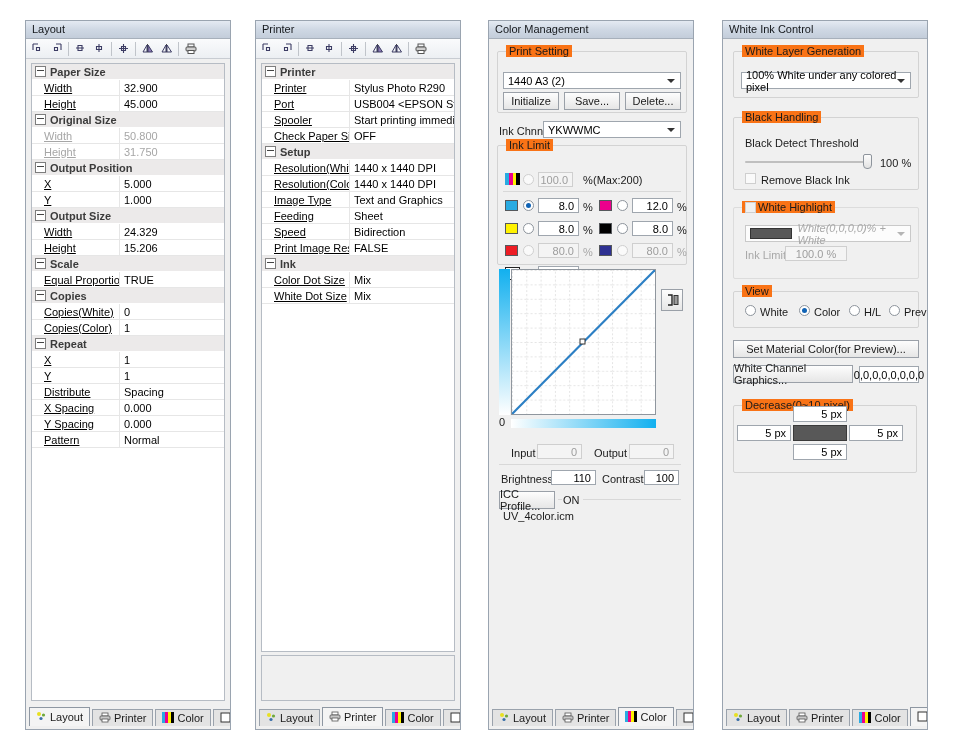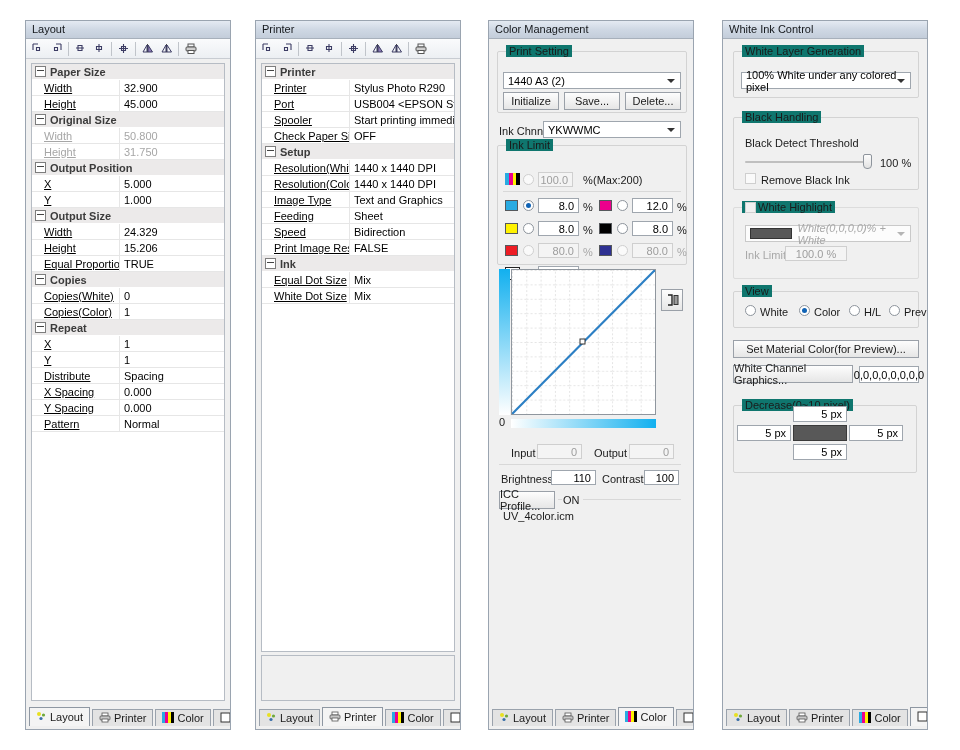--- a/index.html
+++ b/index.html
@@ -52,21 +52,21 @@
   
   .tabbar{position:absolute;left:3px;right:3px;bottom:3px;height:19px;
     display:flex;align-items:flex-end;gap:2px;}
   .tab{height:17px;display:flex;align-items:center;gap:3px;padding:0 6px;
     border:1px solid #9aa2ac;border-bottom:none;background:#e3e3e3;
     font-size:11px;color:#1a1a1a;box-sizing:border-box;}
   .tab.active{height:19px;background:#f4f4f4;border-color:#8e97a2;}
 
   
   .gb{position:absolute;border:1px solid #d3d3d3;border-radius:2px;box-sizing:border-box;}
-  .gb-title{position:absolute;top:-7px;left:8px;background:#0f766e;padding:0 3px;font-size:11px;color:#1a1a1a;}
+  .gb-title{position:absolute;top:-7px;left:8px;background:#f97316;padding:0 3px;font-size:11px;color:#1a1a1a;}
   .lbl{position:absolute;font-size:11px;color:#1a1a1a;}
   .lbl.dim{color:#a8a8a8;}
 
   
   .combo{position:absolute;height:17px;background:#fff;border:1px solid #9fa6ae;
     box-sizing:border-box;display:flex;align-items:center;font-size:11px;padding-left:4px;}
   .combo .arrow{position:absolute;right:2px;top:0;bottom:0;width:14px;
     display:flex;align-items:center;justify-content:center;}
   .combo .arrow:after{content:"";border-left:4px solid transparent;border-right:4px solid transparent;
     border-top:4px solid #333;}
@@ -214,20 +214,24 @@
               <span>Output Size</span>
             </div>
             <div class="g-row">
               <div class="k">Width</div>
               <div class="v">24.329</div>
             </div>
             <div class="g-row">
               <div class="k">Height</div>
               <div class="v">15.206</div>
             </div>
+            <div class="g-group">
+              <span class="twisty"></span>
+              <span>Scale</span>
+            </div>
             <div class="g-row">
               <div class="k">Equal Proportion</div>
               <div class="v">TRUE</div>
             </div>
             <div class="g-group">
               <span class="twisty"></span>
               <span>Copies</span>
             </div>
             <div class="g-row">
               <div class="k">Copies(White)</div>
@@ -408,21 +412,21 @@
             </div>
             <div class="g-row">
               <div class="k">Print Image Resample</div>
               <div class="v">FALSE</div>
             </div>
             <div class="g-group">
               <span class="twisty"></span>
               <span>Ink</span>
             </div>
             <div class="g-row">
-              <div class="k">Equal Dot Size</div>
+              <div class="k">Color Dot Size</div>
               <div class="v">Mix</div>
             </div>
             <div class="g-row">
               <div class="k">White Dot Size</div>
               <div class="v">Mix</div>
             </div>
           </div>
       </div>
 
       <div class="info-box"></div>

